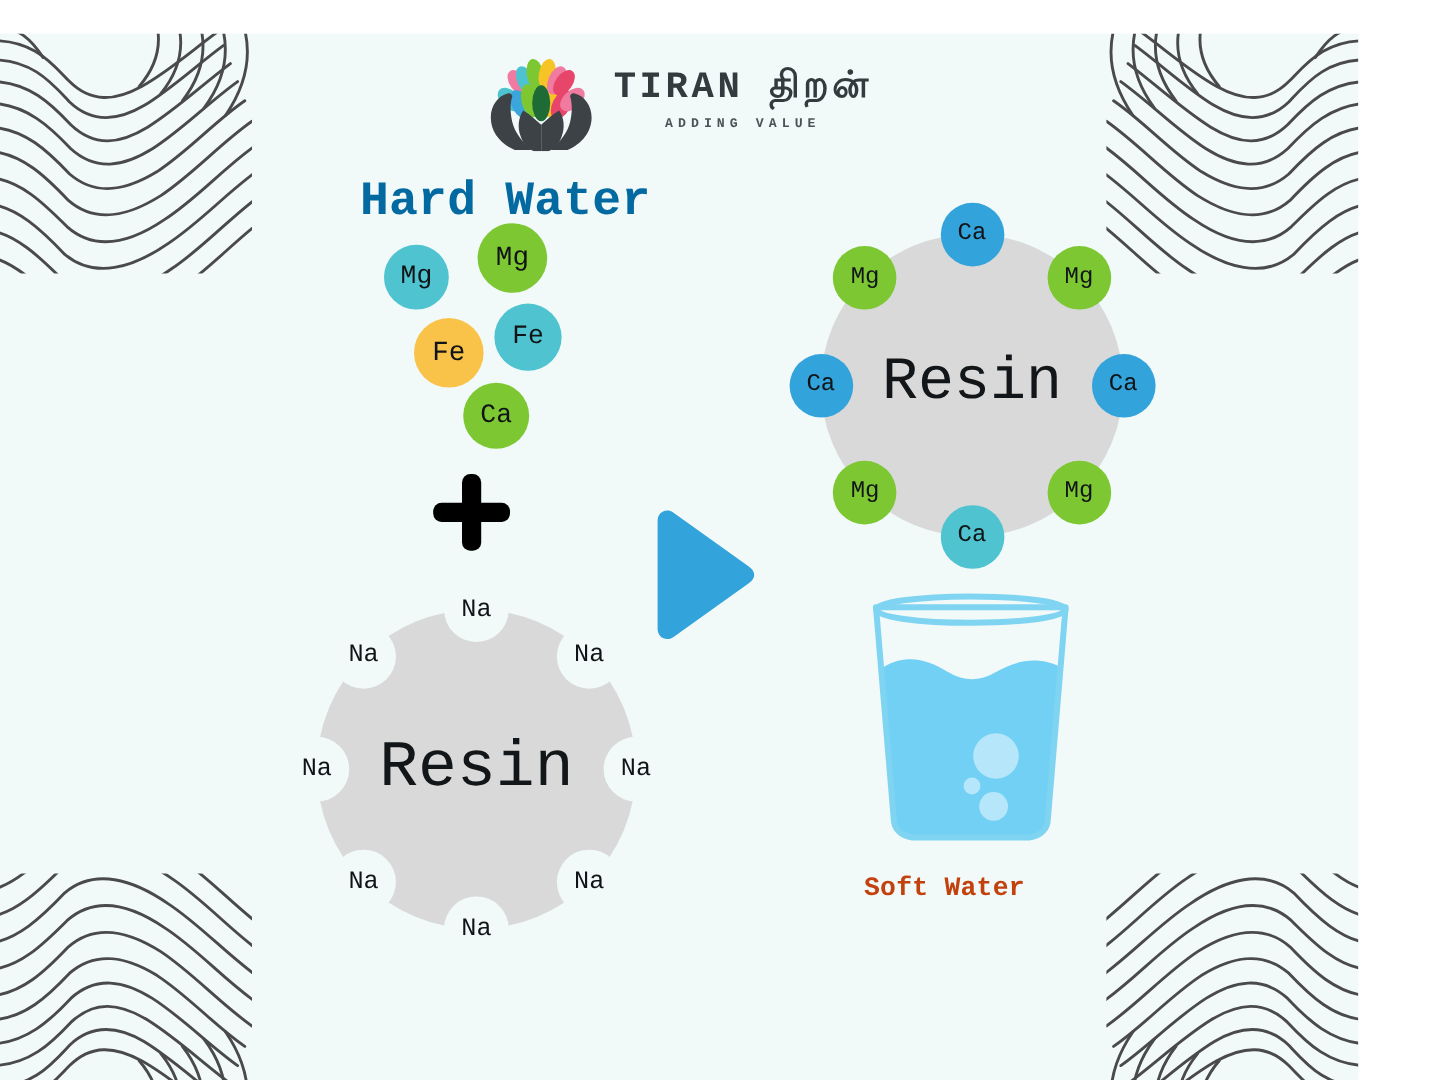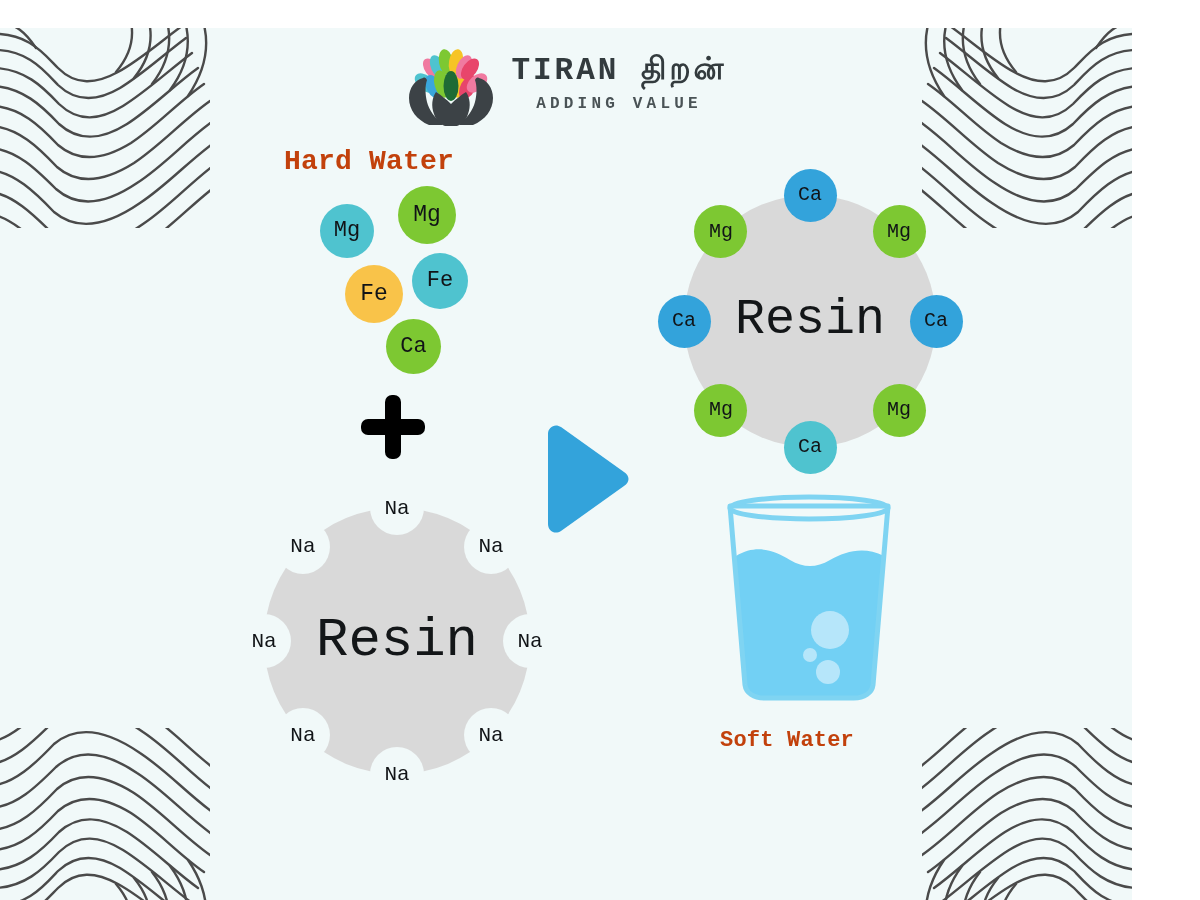--- a/index.html
+++ b/index.html
@@ -45,35 +45,35 @@
   .logo-text { display: flex; flex-direction: column; align-items: center; }
   .logo-wordmark {
     font-size: 31px;
     font-weight: 700;
     letter-spacing: 3px;
     color: #333b3e;
     line-height: 1.05;
     white-space: nowrap;
   }
   .logo-tagline {
-    font-size: 16px;
+    font-size: 11px;
     font-weight: 700;
     letter-spacing: 4.2px;
     color: #4a5356;
     margin-top: 7px;
   }
 
   
   .hard-water-label {
     position: absolute;
-    left: 284px;
+    left: 300px;
     top: 118px;
-    font-size: 28px;
-    font-weight: 700;
-    color: #c2410c;
+    font-size: 40px;
+    font-weight: 700;
+    color: #0369a1;
     letter-spacing: .2px;
   }
   .soft-water-label {
     position: absolute;
     left: 720px;
     top: 700px;
     font-size: 22px;
     font-weight: 700;
     color: #c2410c;
     letter-spacing: .2px;

